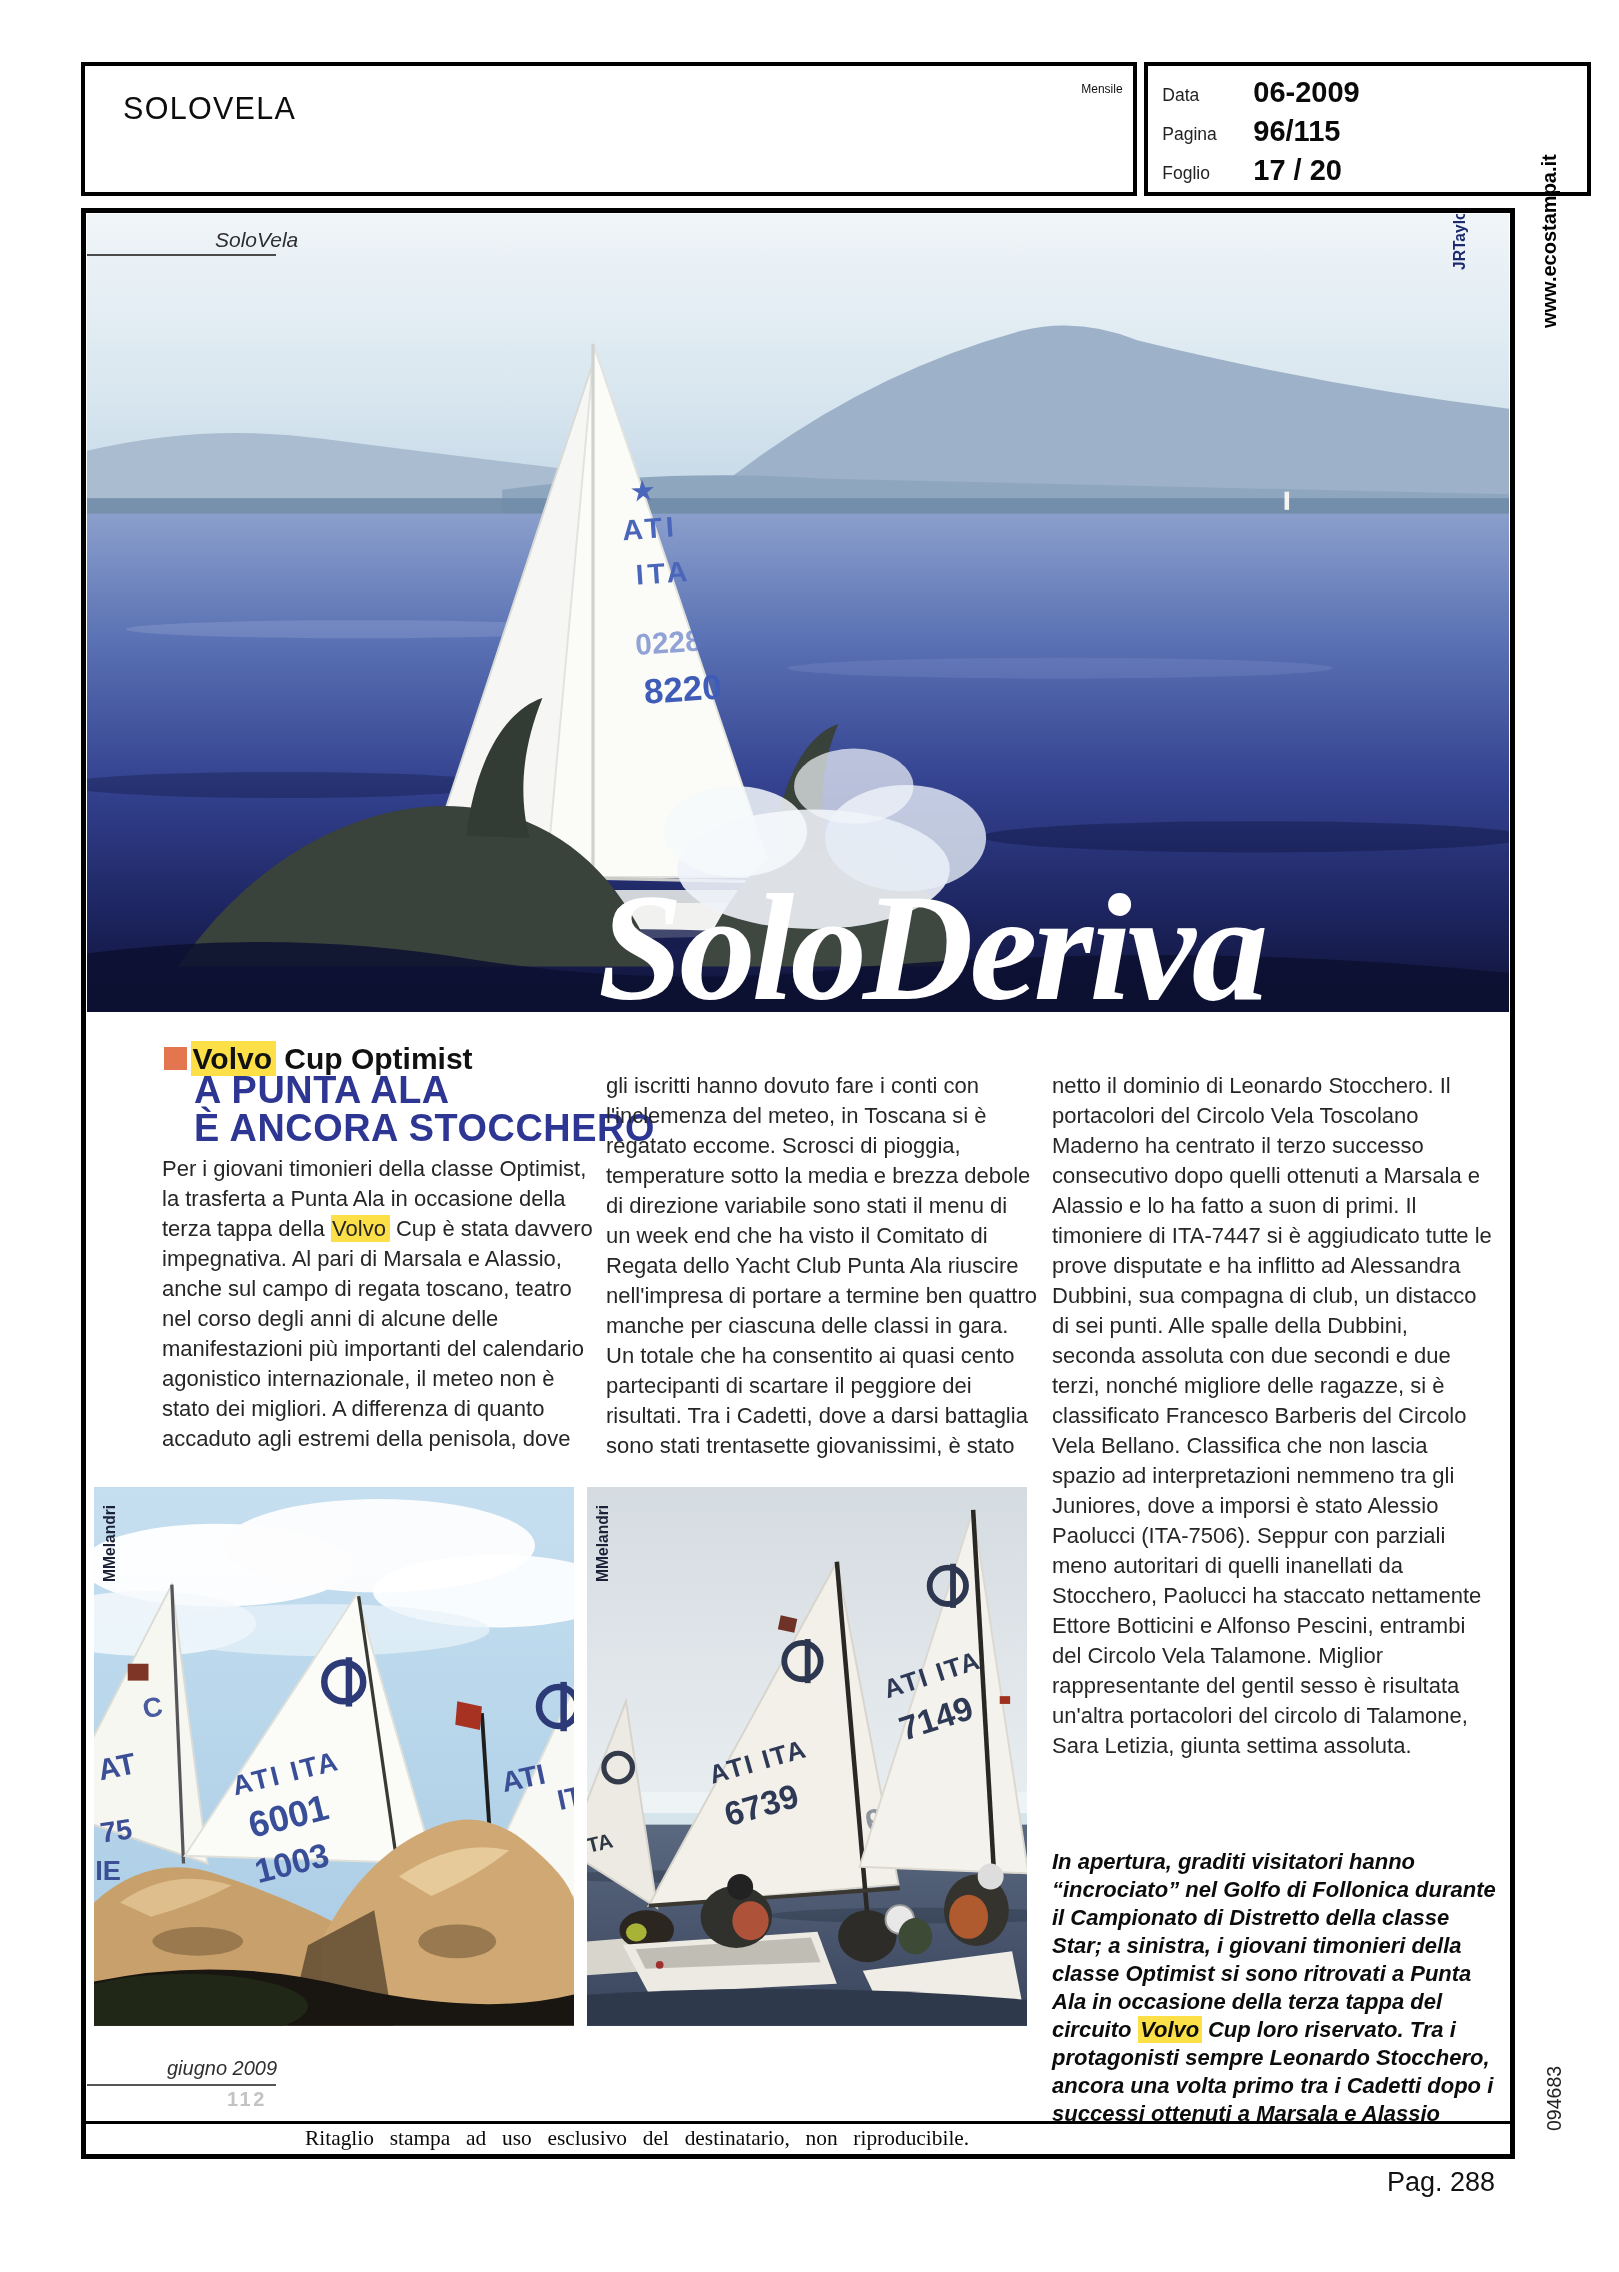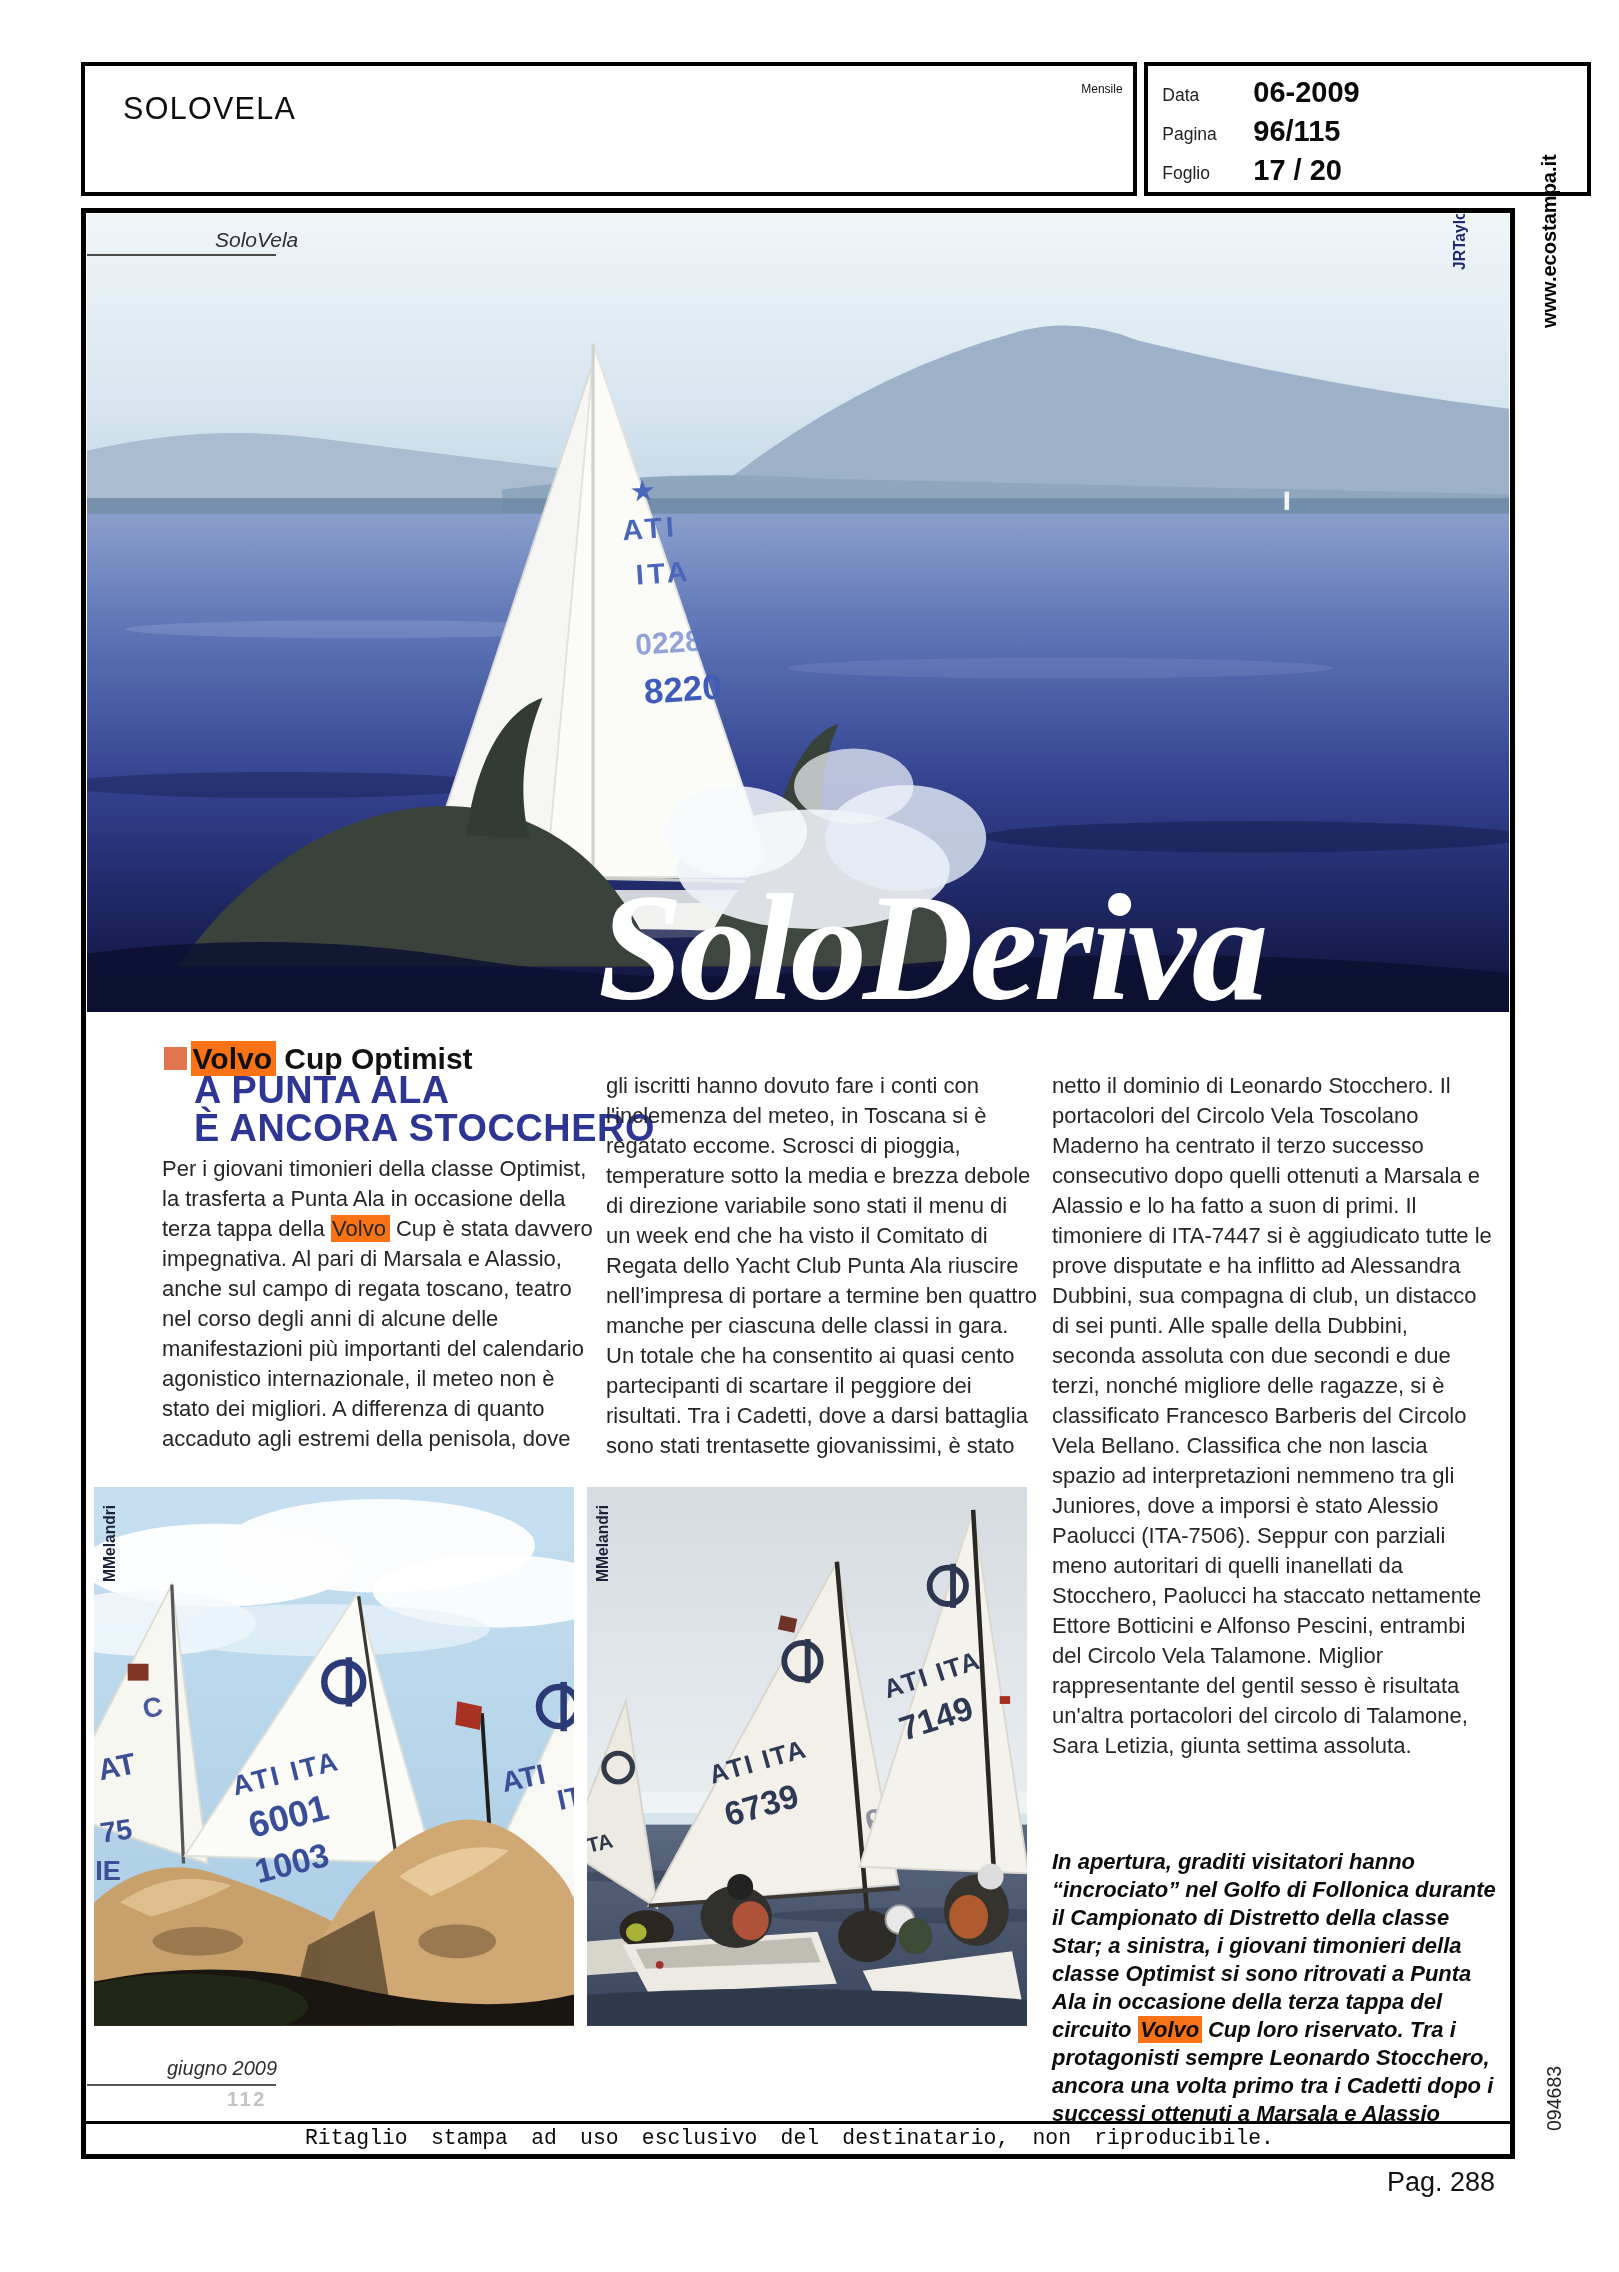--- a/index.html
+++ b/index.html
@@ -26,42 +26,42 @@
   .solovela-label{position:absolute;left:128px;top:14.3px;font-style:italic;font-size:21px;color:#2e2e33;}
   .solovela-line{position:absolute;left:0;top:40px;width:189px;height:1.9px;background:#4a4a4a;}
   .credit-jr{position:absolute;left:1364px;top:56px;transform:rotate(-90deg);transform-origin:left top;
              font-size:15.6px;font-weight:bold;color:#1c2a6e;white-space:nowrap;}
   .soloderiva{position:absolute;left:511px;top:657px;font-size:153px;line-height:1;
               font-weight:bold;font-style:italic;letter-spacing:-3.9px;color:#ffffff;white-space:nowrap;font-family:Liberation Serif, serif;}
 
   
   .kicker{left:132px;top:1042px;font-size:30px;font-weight:bold;white-space:nowrap;}
   .kicker-square{display:inline-block;width:23.4px;height:23.4px;background:#e4764f;margin-right:3.9px;vertical-align:-1.3px;}
-  .hl{background:#f97316;padding:1.3px 3.9px 1.3px 1.3px;}
+  .hl{background:#fde047;padding:1.3px 3.9px 1.3px 1.3px;}
   .headline{left:162px;top:1071px;color:#2e3693;font-weight:bold;font-size:39px;line-height:38px;
             letter-spacing:0.6px;transform:scaleX(0.97);transform-origin:left top;white-space:nowrap;}
   .bodycol{font-size:22px;line-height:30px;color:#262626;text-align:left;}
   .col1{left:130px;top:1154px;width:439px;}
   .col2{left:574px;top:1071px;width:431px;}
   .col3{left:1020px;top:1071px;width:444px;}
   .caption{left:1020px;top:1848px;width:450px;font-weight:bold;font-style:italic;
            font-size:22px;line-height:28px;color:#0c0c0c;}
   .caption .hl{padding:0.6px 2.6px;}
 
   
   .photo-left{left:62px;top:1487px;width:480px;height:539px;overflow:hidden;background:#bdd8ec;}
   .photo-mid{left:555px;top:1487px;width:440px;height:539px;overflow:hidden;background:#d8dee3;}
   .credit-mm{position:absolute;left:6.5px;top:95px;transform:rotate(-90deg);transform-origin:left top;
              font-size:15.6px;font-weight:bold;color:#1b2136;white-space:nowrap;}
 
   
   .issue-date{left:135px;top:2057px;font-style:italic;font-size:20px;color:#2f2f2f;}
   .issue-line{left:55px;top:2084px;width:189px;height:1.9px;background:#555;}
   .mag-page{left:195px;top:2088px;font-size:20px;font-weight:bold;color:#c3c3c3;letter-spacing:2.6px;}
-  .disclaimer{left:273px;top:2126px;width:909px;font-family:Liberation Mono, monospace;
+  .disclaimer{left:273px;top:2126px;width:909px;font-family:Liberation Serif, serif;
               font-size:21.4px;color:#0a0a0a;word-spacing:10.4px;white-space:nowrap;}
   .pag-ref{left:1355px;top:2167px;font-size:27px;color:#111;}
 
   
   .ecostampa{left:1506px;top:328px;transform:rotate(-90deg);transform-origin:left top;
              font-size:20px;font-weight:bold;color:#000;white-space:nowrap;}
   .code-vert{left:1511px;top:2131px;transform:rotate(-90deg);transform-origin:left top;
              font-size:19.5px;color:#222;white-space:nowrap;}
 </style>
 </head>

